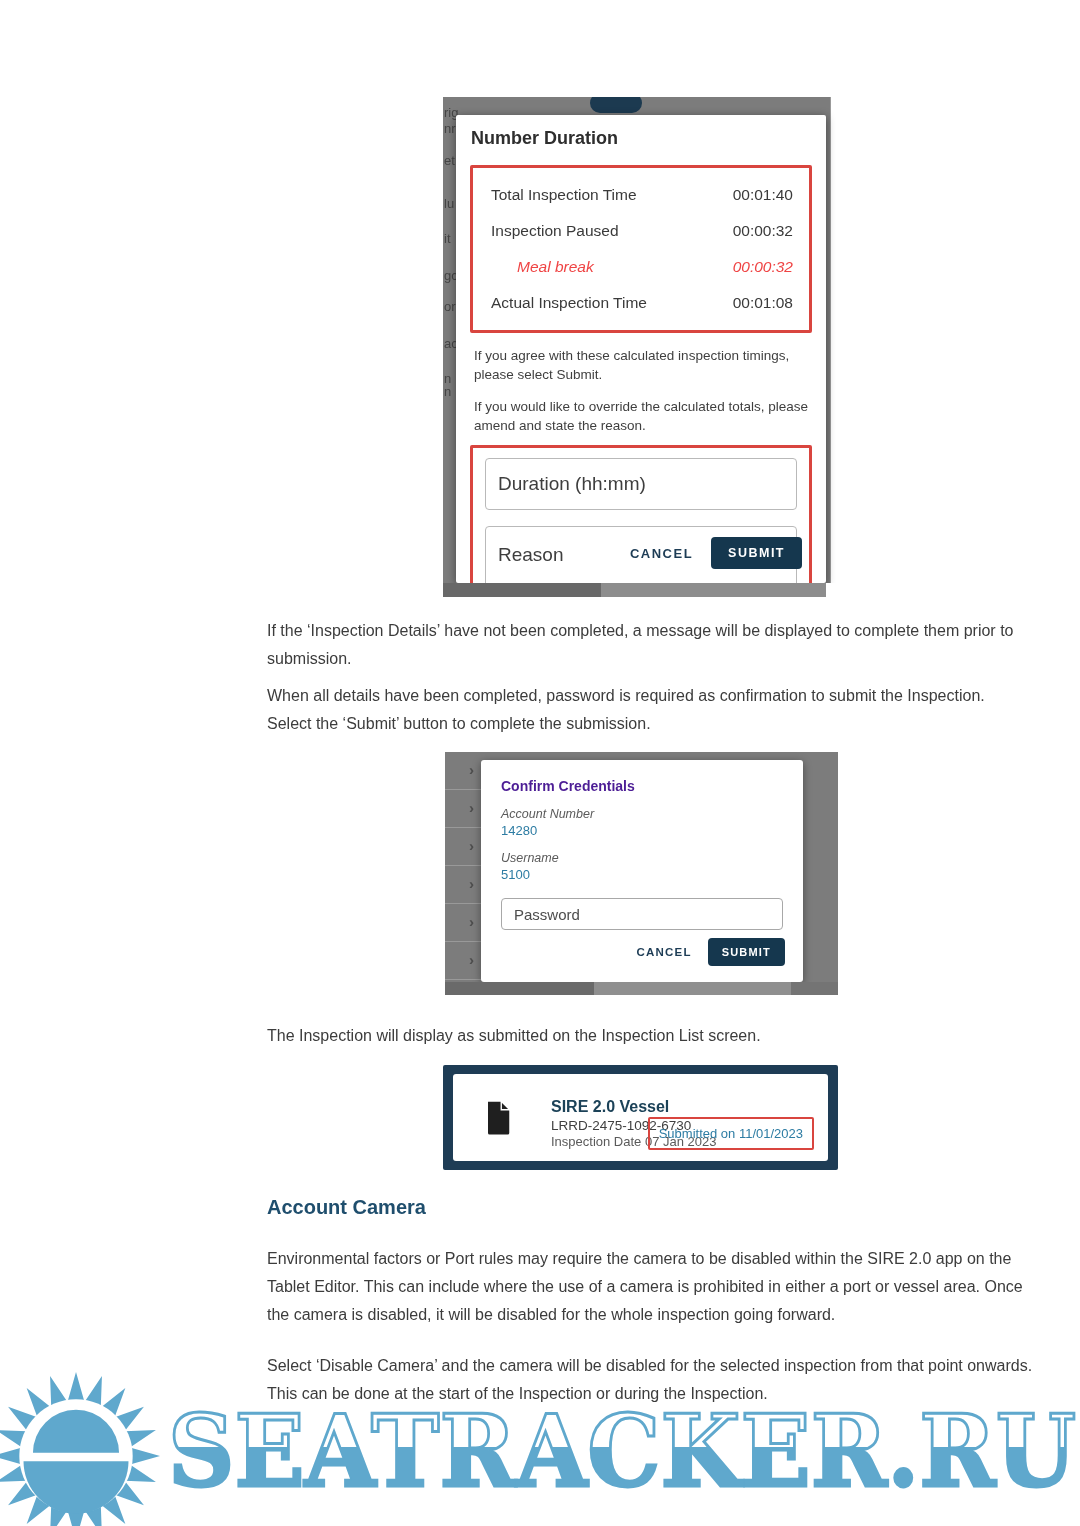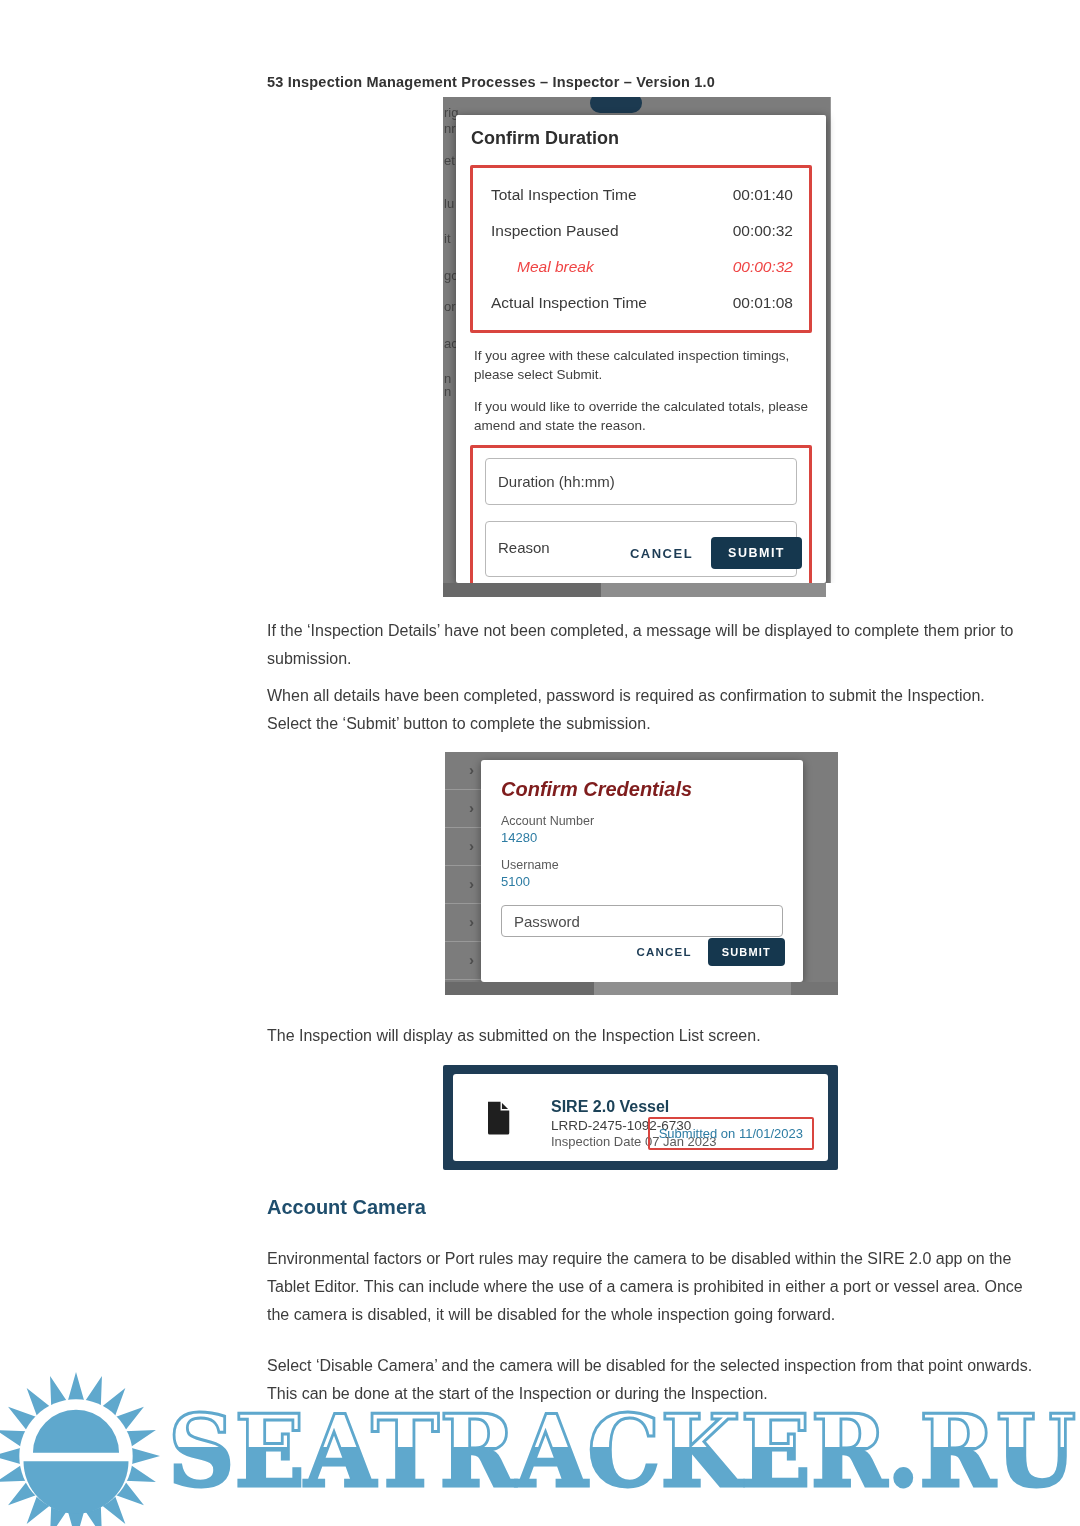--- a/index.html
+++ b/index.html
@@ -20,39 +20,39 @@
              box-shadow:0 2px 10px rgba(0,0,0,.45); padding:13px 12px; }
   .dlg-title { font-size:18px; font-weight:bold; color:#2e2e2e; margin-left:3px; }
   .hl-box { border:3px solid #d9453f; border-radius:2px; }
   .timings { margin:16px 2px 0 2px; padding:16px 16px 18px 18px; }
   .t-row { display:flex; justify-content:space-between; font-size:15.5px; color:#3a3a3a; margin-top:18px; }
   .t-row:first-child { margin-top:2px; }
   .t-row.italic { font-style:italic; color:#ef4444; }
   .t-row.italic .t-label { padding-left:26px; }
   .dlg-para { margin:13px 4px 0 6px; font-size:13.5px; line-height:19px; color:#3f3f3f; }
   .fields { margin:10px 2px 0 2px; padding:10px 12px 12px 12px; }
-  .field { background:#fff; border:1px solid #b9b9b9; border-radius:4px; padding:14px 12px; font-size:15px; color:#3e3e3e; }
+  .field { background:#fff; border:1px solid #b9b9b9; border-radius:4px; padding:14px 12px; font-size:19px; color:#3e3e3e; }
   .field + .field { margin-top:16px; }
   .field.tall { padding:17px 12px 20px 12px; }
   .dlg-footer { position:absolute; right:24px; bottom:14px; display:flex; align-items:center; gap:18px; }
   .btn-cancel { font-size:13px; font-weight:bold; letter-spacing:1.5px; color:#1d3c55; background:none; border:none; cursor:pointer; }
   .btn-submit { font-size:12.5px; font-weight:bold; letter-spacing:1.5px; color:#fff; background:#15374e; border:none;
                 border-radius:4px; padding:9px 17px; cursor:pointer; }
   .fig1 .bottom-strip { position:absolute; left:0; bottom:0; width:100%; height:14px;
         background:linear-gradient(to right, #686868 0 40%, #8d8d8d 40% 97%, #fff 97%); }
 
   
   .fig2 { position:absolute; left:445px; top:752px; width:393px; height:243px; background:#7c7c7c; overflow:hidden; }
   .fig2 .list-col { position:absolute; left:0; top:0; width:36px; height:100%; }
   .list-row { height:38px; border-bottom:1px solid #999; position:relative; }
   .chev { position:absolute; right:7px; top:50%; transform:translateY(-58%); color:#4d4d4d; font-size:15px; font-weight:bold; }
   .dialog2 { position:absolute; left:36px; top:8px; width:322px; height:222px; background:#fff; border-radius:3px;
              box-shadow:0 2px 8px rgba(0,0,0,.4); padding:18px 20px; }
-  .dlg2-title { font-size:20px; font-weight:bold; color:#7f1d1d;font-style:italic; }
-  .cred-label { margin-top:13px; font-size:12.5px; color:#5a5a5a; }
+  .dlg2-title { font-size:14px; font-weight:bold; color:#4c1d95; }
+  .cred-label { margin-top:13px; font-size:12.5px; color:#5a5a5a;font-style:italic; }
   .cred-value { margin-top:2px; font-size:13px; color:#2d7ca3; }
   .pw-field { margin-top:16px; border:1px solid #a8a8a8; border-radius:4px; height:32px; display:flex; align-items:center;
               padding-left:12px; font-size:15px; color:#4c4c4c; }
   .dlg2-footer { position:absolute; right:18px; bottom:16px; display:flex; align-items:center; gap:16px; }
   .btn-cancel.sm { font-size:11.5px; letter-spacing:1.2px; }
   .btn-submit.sm { font-size:11px; letter-spacing:1.2px; padding:8px 14px; }
   .fig2 .bottom-strip { position:absolute; left:0; bottom:0; width:100%; height:13px;
         background:linear-gradient(to right, #6a6a6a 0 38%, #8f8f8f 38% 88%, #747474 88%); }
 
   
@@ -71,38 +71,37 @@
 
   
   .wm-sun { position:absolute; left:-8px; top:1372px; width:168px; height:168px; }
   .wm-text { position:absolute; left:166px; top:1390px; width:914px; height:136px; }
 </style>
 </head>
 <body>
 
 <div class="page">
 
-  <div class="doc-header">53   Inspection Management Processes – Inspector – Version 1.0</div>
 
   <div class="fig1">
     <span class="bg-frag" style="top:8px">rig</span>
     <span class="bg-frag" style="top:24px">nr</span>
     <span class="bg-frag" style="top:56px">et</span>
     <span class="bg-frag" style="top:99px">lu</span>
     <span class="bg-frag" style="top:134px">it</span>
     <span class="bg-frag" style="top:171px">gc</span>
     <span class="bg-frag" style="top:202px">or</span>
     <span class="bg-frag" style="top:239px">ac</span>
     <span class="bg-frag" style="top:274px">n</span>
     <span class="bg-frag" style="top:287px">n</span>
     <div class="pill"></div>
     <div class="white-sliver"></div>
 
     <div class="dialog1">
-      <div class="dlg-title">Confirm Duration</div>
+      <div class="dlg-title">Number Duration</div>
 
       <div class="hl-box timings">
         <div class="t-row">
           <span class="t-label">Total Inspection Time</span>
           <span class="t-value">00:01:40</span>
         </div>
         <div class="t-row">
           <span class="t-label">Inspection Paused</span>
           <span class="t-value">00:00:32</span>
         </div>

